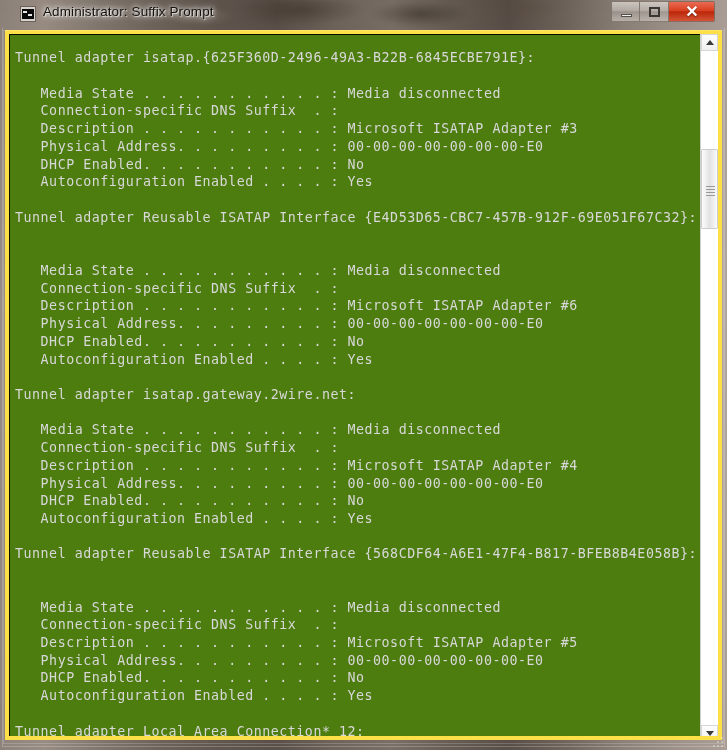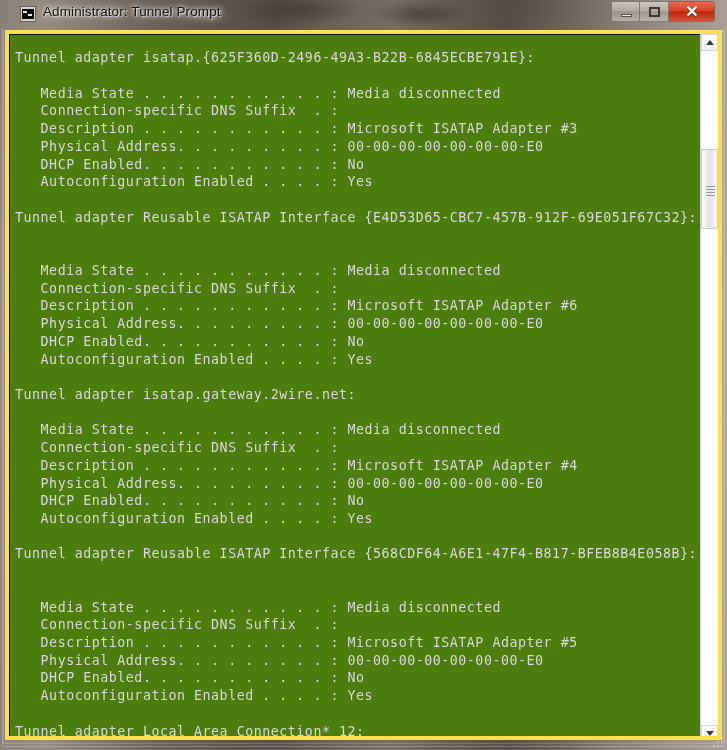--- a/index.html
+++ b/index.html
@@ -310,21 +310,21 @@
   <div class="glass-blurlayer"></div>
 
   <div id="titlebar">
 
     <div id="title-icon">
       <div class="tscreen"></div>
       <div class="tprompt"></div>
       <div class="tprompt2"></div>
     </div>
 
-    <div id="title-text">Administrator: Tunnel Prompt</div>
+    <div id="title-text">Administrator: Suffix Prompt</div>
 
     <div class="wbtn" id="btn-min">
       <div class="glyph-min"></div>
     </div>
 
     <div class="wbtn" id="btn-max">
       <div class="glyph-max"></div>
     </div>
 
     <div class="wbtn" id="btn-close">

